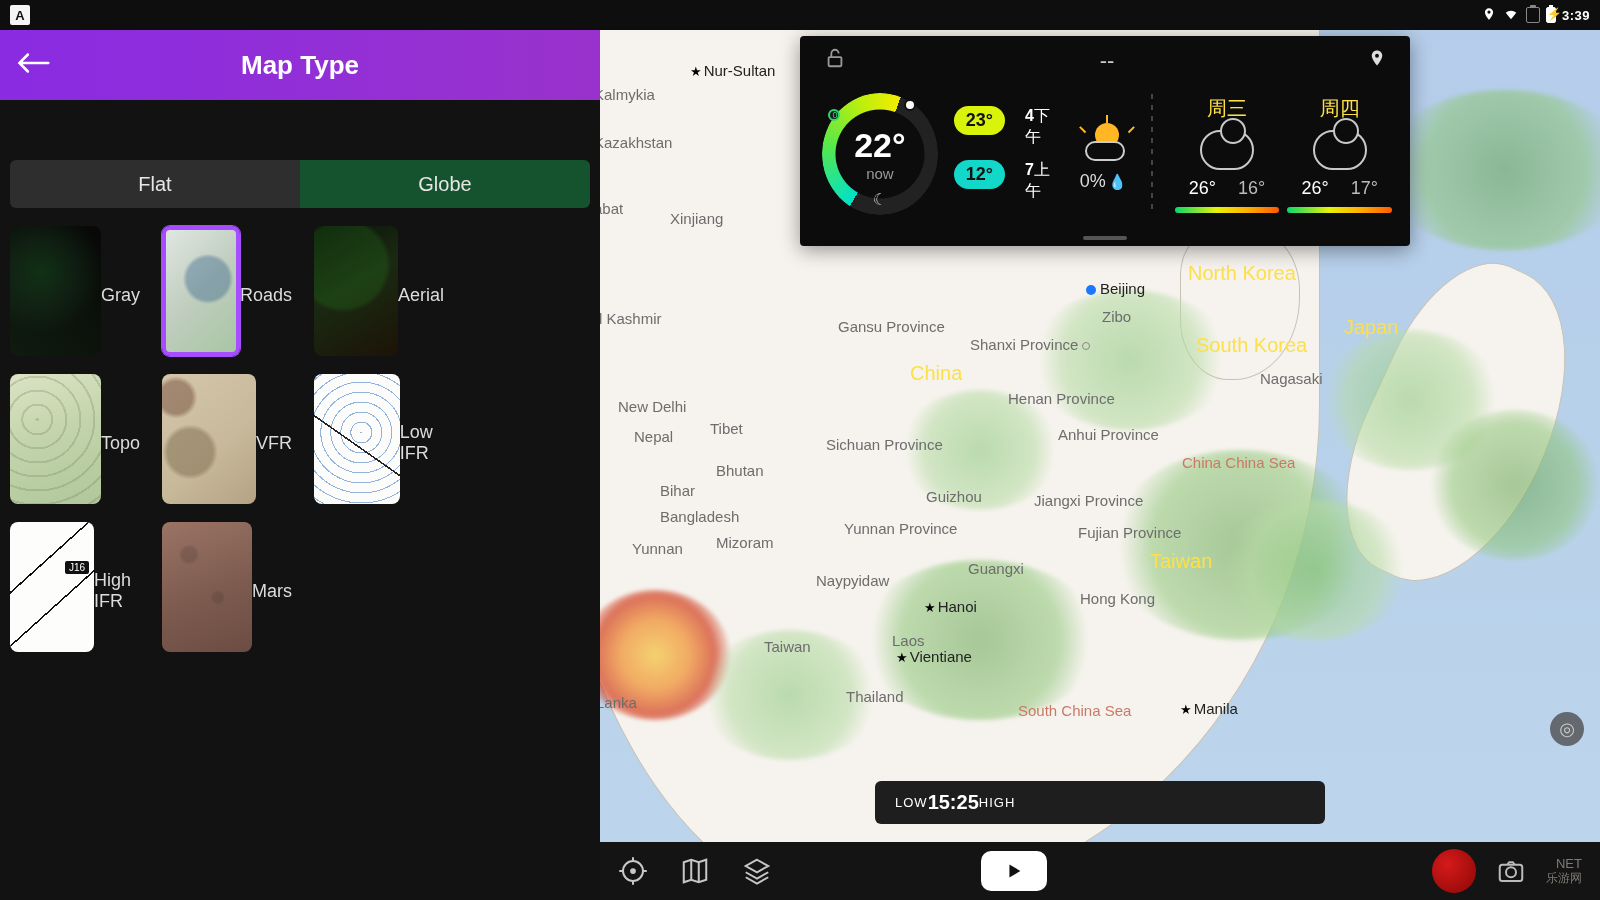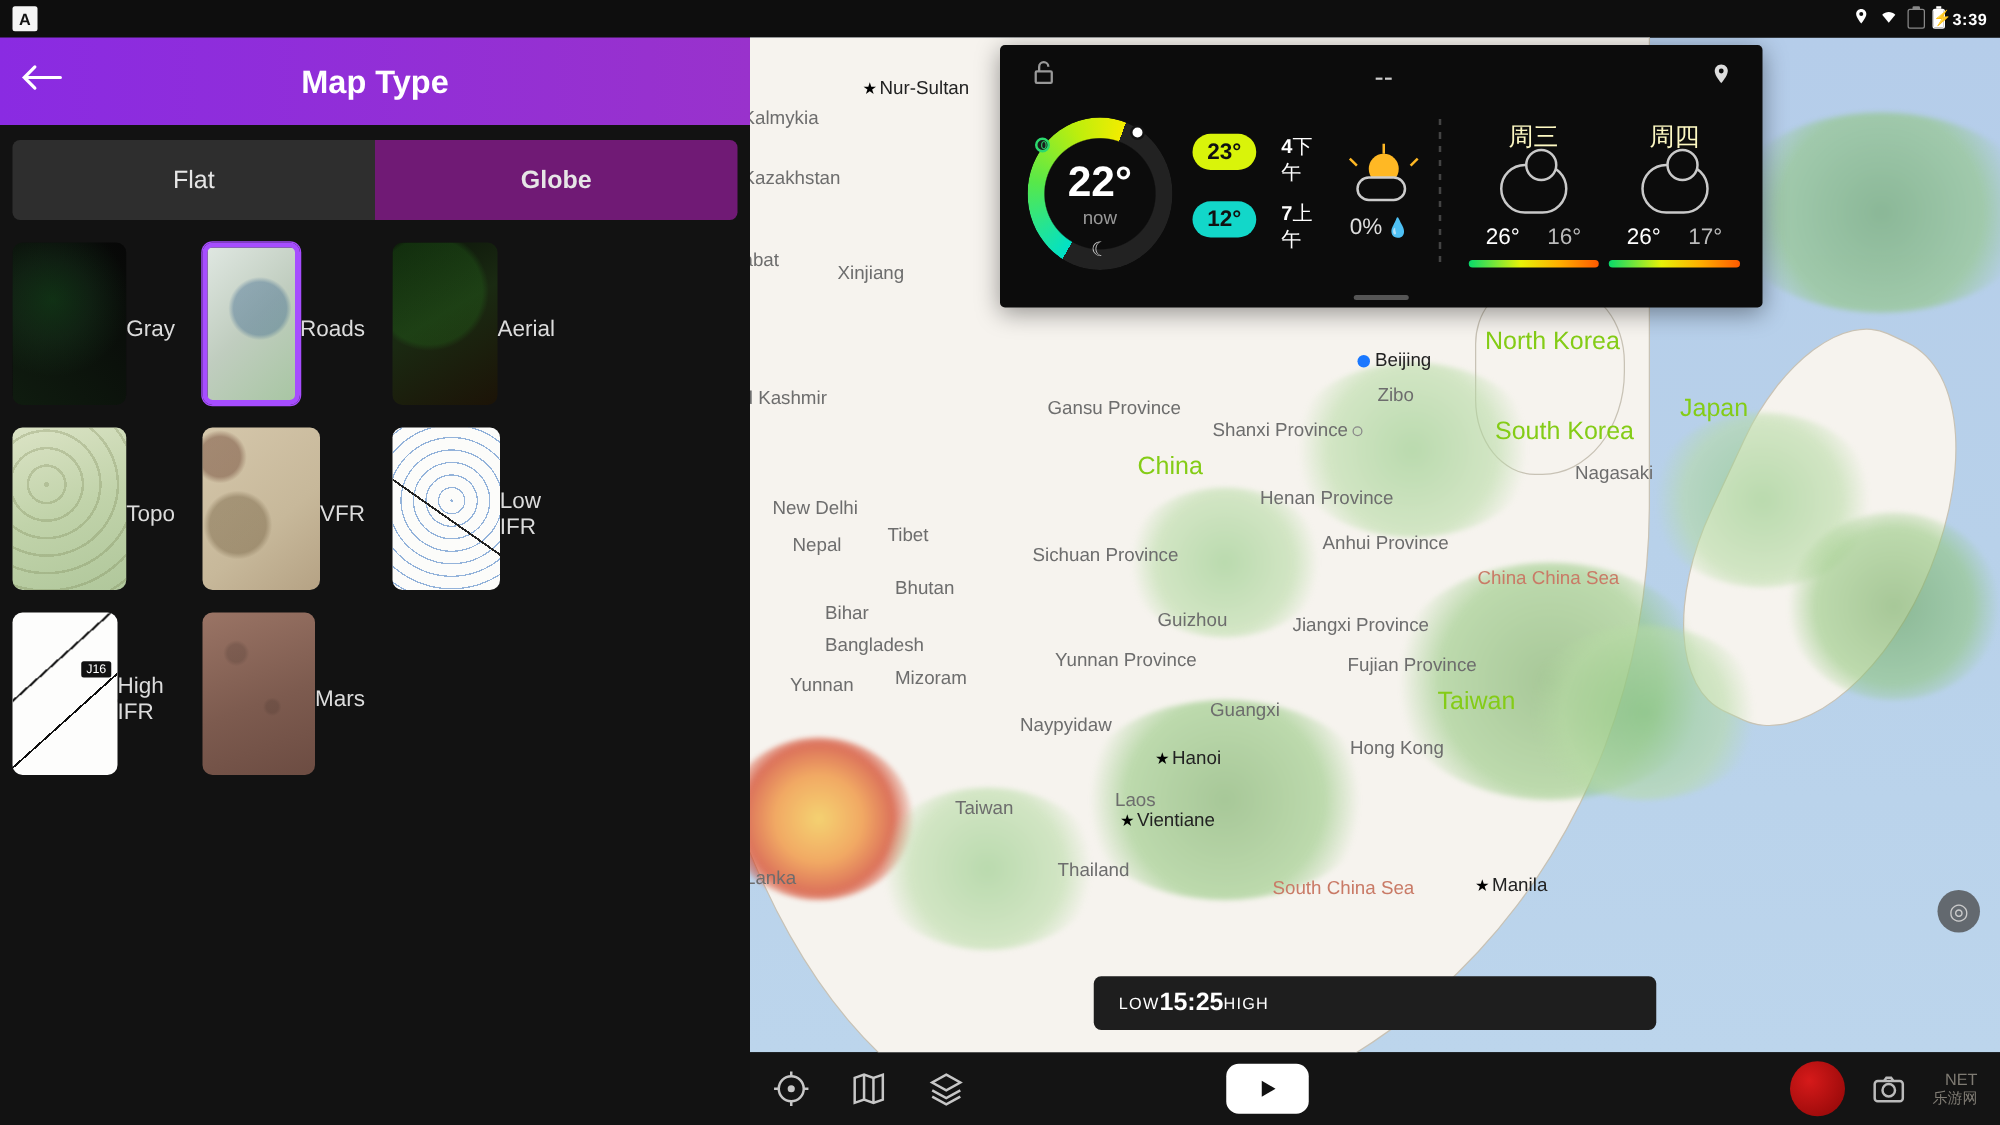--- a/index.html
+++ b/index.html
@@ -19,23 +19,23 @@
 .batt-bolt{position:absolute; left:0; top:-1px; font-size:12px; color:#000;}
 .clock { font-weight:700; letter-spacing:0.5px; }
 
 
 .left-panel { position:absolute; left:0; top:30px; width:600px; bottom:0; background:#121212; }
 .panel-header { height:70px; background:linear-gradient(90deg,#8a2be2,#9932cc); display:flex; align-items:center; padding:0 16px; }
 .back-arrow { font-size:34px; color:#fff; cursor:pointer; }
 .panel-title { flex:1; text-align:center; font-size:26px; font-weight:700; color:#fff; margin-right:34px; }
 
 .proj-tabs { display:flex; padding:12px 10px; gap:0; }
-.proj-tab { flex:1; height:64px; display:flex; align-items:center; justify-content:center; font-size:20px; color:#e6e6e6; }
+.proj-tab { flex:1; height:48px; display:flex; align-items:center; justify-content:center; font-size:20px; color:#e6e6e6;margin-top:48px; }
 .proj-tab.inactive { background:#2e2e2e; border-radius:6px 0 0 6px; }
-.proj-tab.active { background:#701a75; border-radius:0 6px 6px 0; font-weight:700; }
+.proj-tab.active { background:#14532d; border-radius:0 6px 6px 0; font-weight:400; }
 
 .type-grid { padding:6px 10px; display:flex; flex-wrap:wrap; gap:18px 22px; }
 .type-item { width:130px; display:flex; flex-direction:row; align-items:center; cursor:pointer; }
 .thumb { width:130px; height:130px; border-radius:8px; overflow:hidden; position:relative; }
 .thumb.selected { border:4px solid #a64dff; box-shadow:0 0 0 1px #a64dff; }
 .type-label { margin-top:8px; font-size:18px; color:#dcdcdc; }
 
 .th-gray { background:radial-gradient(circle at 35% 35%,#0d2b12 0%,#0d1a10 30%, #070707 60%);}
 .th-gray::after{content:""; position:absolute; inset:0; background:linear-gradient(45deg,rgba(40,90,40,0.25),transparent);}
 .th-roads { background:linear-gradient(135deg,#dfe7e1 0%,#c0cdbf 50%,#a8c6a3 100%);}
@@ -56,21 +56,21 @@
 .th-mars::after{content:"";position:absolute;inset:0;background:radial-gradient(circle at 30% 25%, rgba(0,0,0,0.12) 0 6%, transparent 9%), radial-gradient(circle at 62% 58%, rgba(0,0,0,0.1) 0 5%, transparent 8%);}
 
 
 .map-area { position:absolute; left:600px; right:0; top:30px; bottom:58px; overflow:hidden; }
 .sea { position:absolute; inset:0; background:linear-gradient(180deg,#b5cdea 0%, #b8d1ea 50%, #bcd5ec 100%); }
 .land { position:absolute; background:#f6f3ee; border:1px solid #c8c2b5; }
 .land.asia { left:-60px; top:-40px; width:780px; height:920px; border-radius:0 0 60% 40%/0 0 55% 60%; }
 .land.japan { right:50px; top:230px; width:180px; height:330px; transform:rotate(25deg); border-radius:40% 55% 50% 45%; }
 .land.korea { right:300px; top:200px; width:120px; height:150px; border-radius:30% 40% 55% 40%; }
 .map-label { position:absolute; color:#6d6d6d; font-size:15px; white-space:nowrap; pointer-events:none; }
-.map-label.big { font-size:20px; color:#84cc16;}
+.map-label.big { font-size:20px; color:#fde047;}
 .map-label.sea-lab { color:#c97a66; }
 .city-label { position:absolute; color:#222; font-size:15px; white-space:nowrap; }
 .city-label .star{ color:#000; margin-right:2px; font-size:13px;}
 .city-dot { display:inline-block; width:10px; height:10px; background:#1a78ff; border-radius:50%; margin-right:4px; vertical-align:middle;}
 .city-o { display:inline-block; width:8px; height:8px; border:1.4px solid #888; border-radius:50%; margin-left:4px;}
 
 .cloud { position:absolute; border-radius:50%; filter:blur(2px); opacity:0.55; }
 .c-lite { background:radial-gradient(circle,#8ac77b 0%, #b6dba3 55%, transparent 75%);}
 .c-med { background:radial-gradient(circle,#68a553 0%, #8fc679 55%, transparent 75%);}
 .c-heavy{ background:radial-gradient(circle,#f4c43d 0%, #f08b2a 35%, #d13c1d 60%, transparent 78%); opacity:0.7;}
@@ -105,21 +105,21 @@
 .sun-ic{ position:relative; width:50px; height:46px;}
 .sun-core{ position:absolute; top:6px; left:16px; width:24px;height:24px;border-radius:50%; background:#ffb824;}
 .sun-ray{ position:absolute; width:2px; height:8px; background:#ffb824; transform-origin:center 20px;}
 .sun-cloud-sm{position:absolute; bottom:2px; left:6px; width:40px; height:20px; border:2px solid #ccc; border-radius:14px; background:#0c0c0c;}
 .precip { font-size:18px; color:#ddd; }
 .precip .drip{ color:#1fb7ff; margin-left:3px; font-size:15px;}
 
 .sep { width:2px; height:120px; background:repeating-linear-gradient(180deg,#444 0 5px, transparent 5px 11px); margin:0 14px;}
 
 .fc-col { display:flex; flex-direction:column; align-items:center; gap:8px; width:110px;}
-.fc-day{ color:#fef9c3; font-size:20px;}
+.fc-day{ color:#fde047; font-size:20px;}
 .fc-ic{ width:54px; height:40px; border:2.5px solid #c9c9c9; border-radius:24px; position:relative; background:transparent;}
 .fc-ic::before{content:""; position:absolute; top:-14px; right:6px; width:22px; height:22px; border:2.5px solid #c9c9c9; border-radius:50%; background:#0c0c0c;}
 .fc-temps{ display:flex; gap:22px; font-size:18px;}
 .fc-hi{color:#fff;} .fc-lo{color:#bbb;}
 .fc-bar{ width:100%; height:6px; border-radius:3px; background:linear-gradient(90deg,#07d96a 0%,#e7f208 40%,#ffae00 70%,#ff5a00 100%);}
 .ww-handle{ width:44px; height:4px; background:#555; border-radius:2px; align-self:center; margin-top:4px;}
 
 
 .radar-legend { position:absolute; left:50%; transform:translateX(-50%); bottom:18px; width:450px; background:#1e1e1e; border-radius:6px; overflow:hidden; display:flex; flex-direction:row;}
 .spectrum{ height:10px; background:linear-gradient(90deg,#001740 0%,#0077d1 10%,#00b36a 20%,#1ccf22 30%,#aef20d 45%,#ffe400 55%,#ff9000 65%,#ff2a00 75%,#c50000 83%,#80005e 91%,#ff4bd8 100%);}

